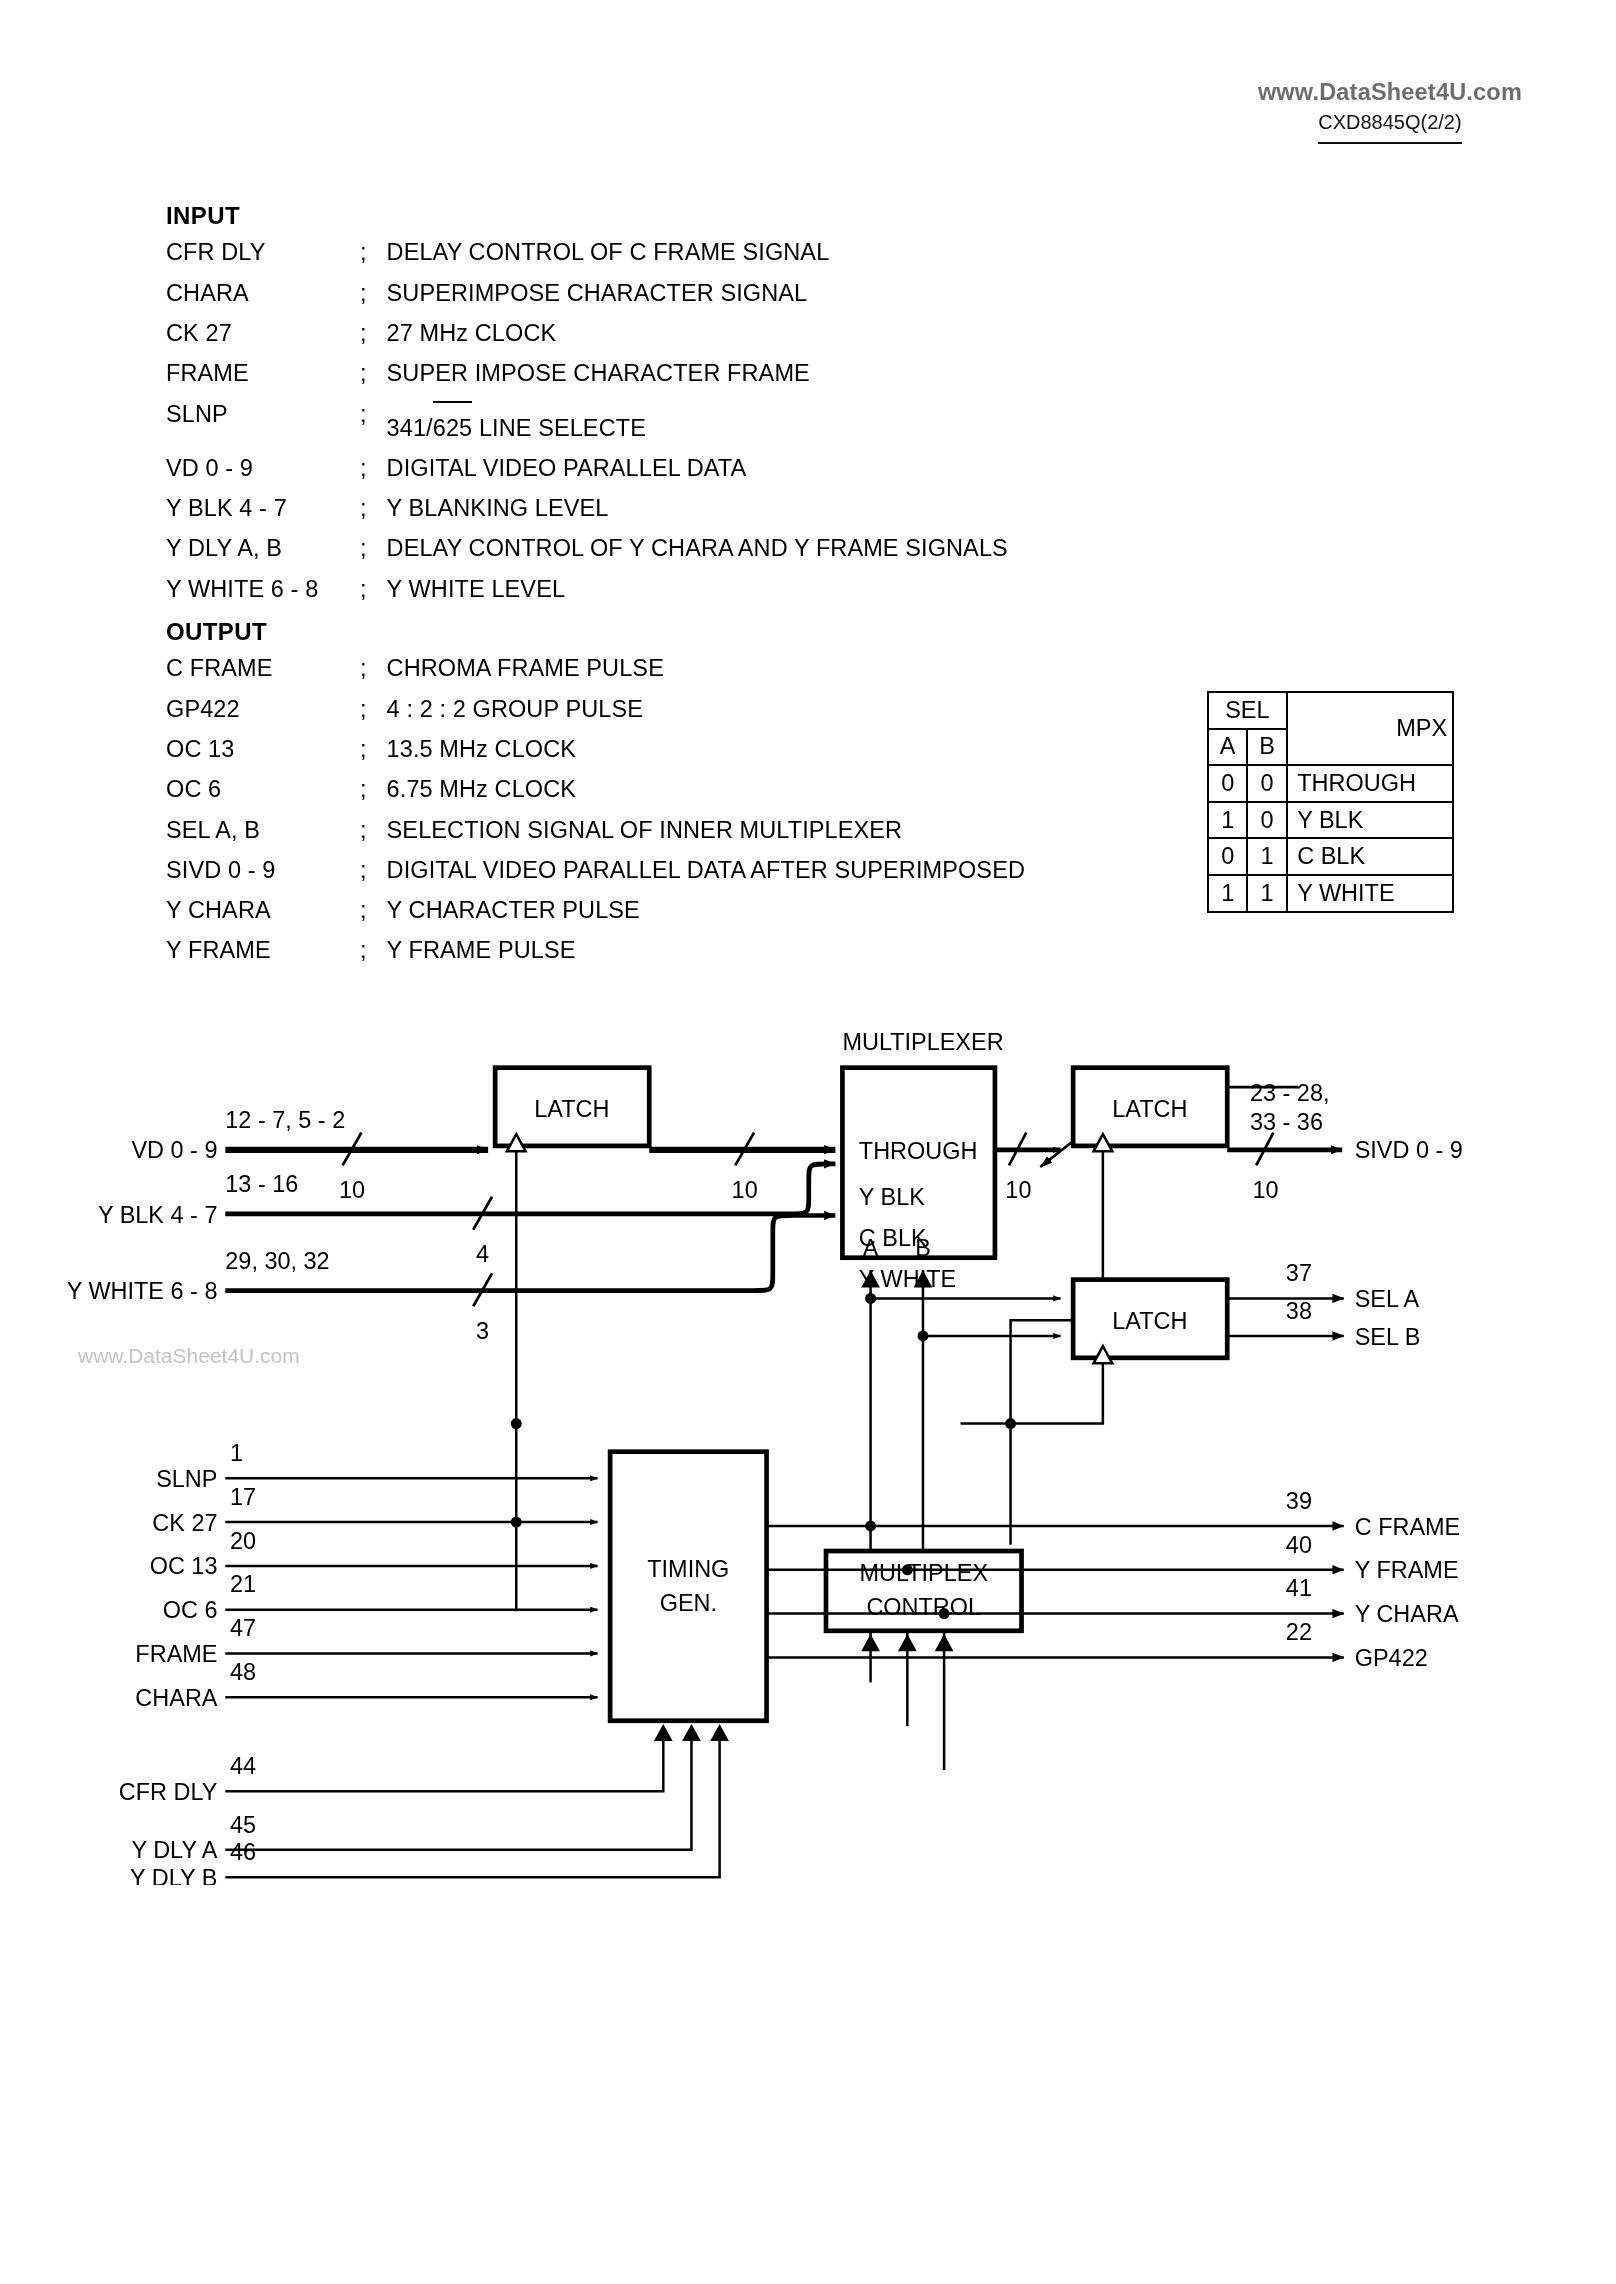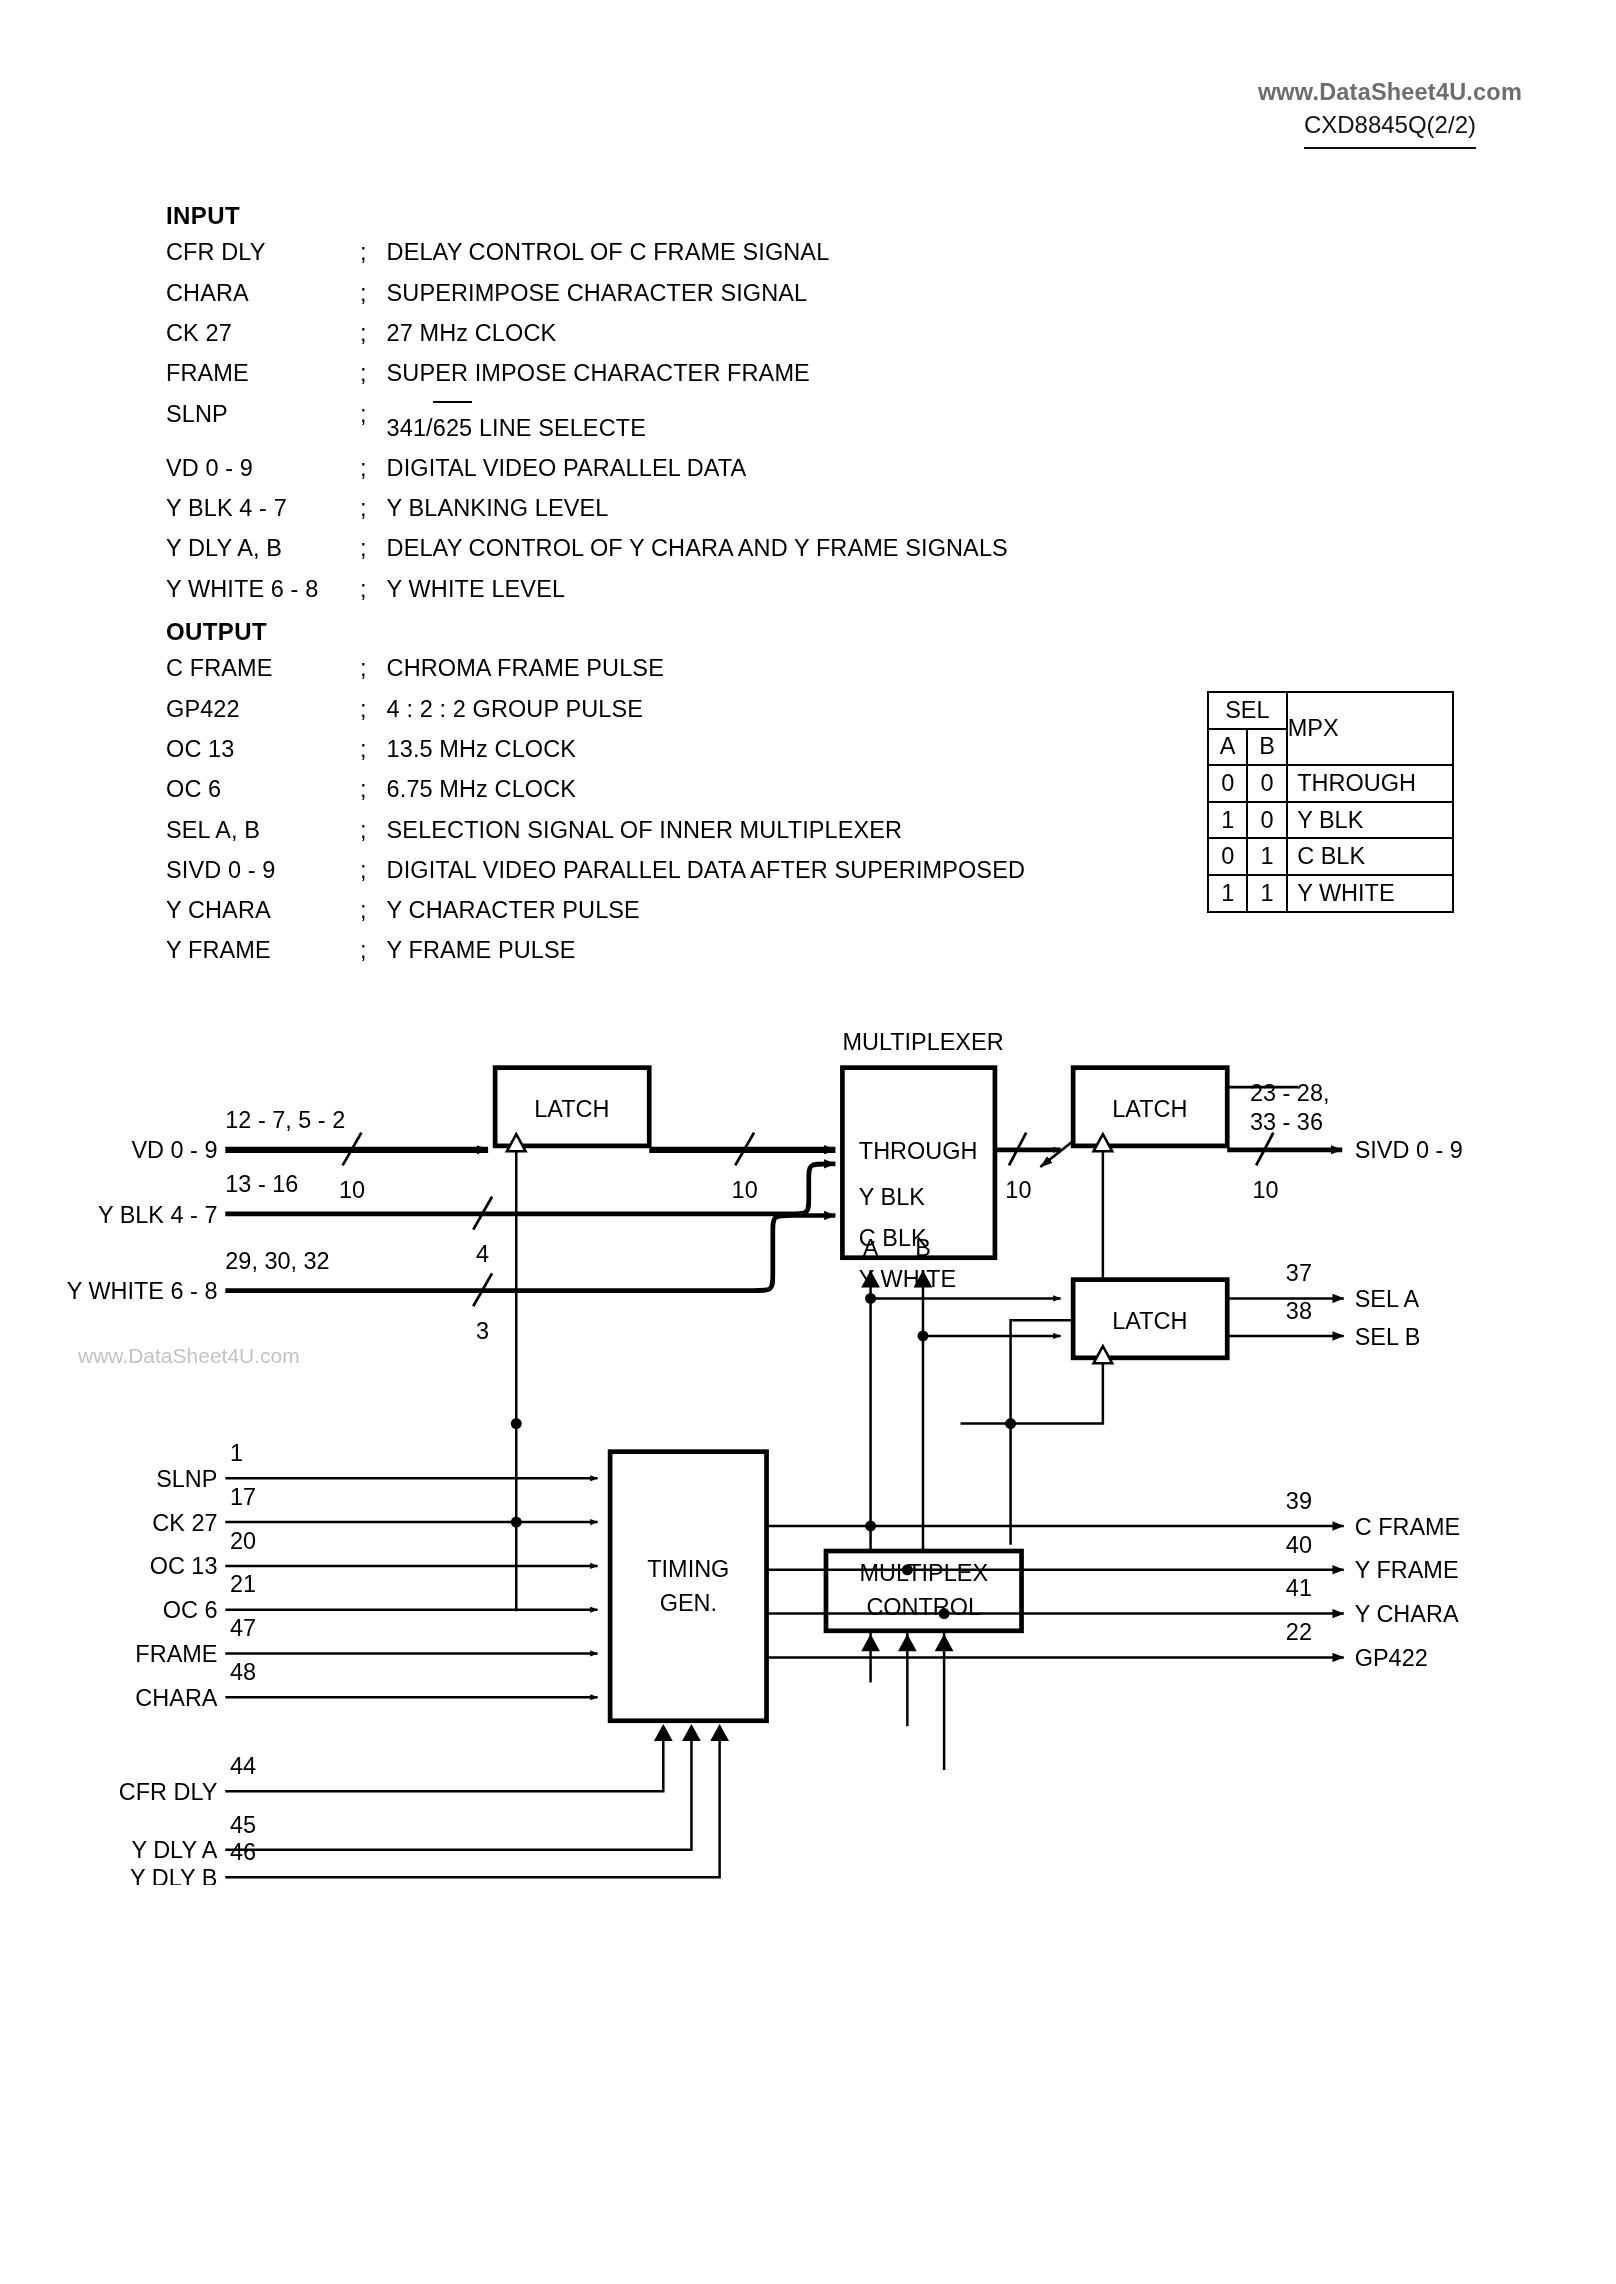--- a/index.html
+++ b/index.html
@@ -31,21 +31,21 @@
     line-height: 1.25;
   }
   #wm-top {
     font-size: 23.5px;
     font-weight: bold;
     color: #6d6d6d;
     letter-spacing: 0.2px;
     white-space: nowrap;
   }
   #part-number {
-    font-size: 24px;
+    font-size: 20px;
     color: #111111;
     border-bottom: 2.3px solid #111111;
     display: inline-block;
     padding-bottom: 7px;
     margin-top: 3.1px;
     white-space: nowrap;
   }
 
   
   .section-title {
@@ -78,21 +78,21 @@
   #mpx-truth-table td {
     border: 2.3px solid #000;
     font-size: 23.5px;
     text-align: center;
     height: 33px;
     padding: 0.8px 4.7px;
     white-space: nowrap;
   }
   #mpx-truth-table td.bitcell { width: 28px; }
   #mpx-truth-table td.mpxcell { text-align: left; padding-left: 9.4px; width: 150px; }
-  #mpx-truth-table td.mpxhead { text-align: left; padding-left: 0; }
+  #mpx-truth-table td.mpxhead { text-align: right; padding-left: 0; }
 
   
   #diagram {
     position: absolute;
     left: 0;
     top: 1009px;
     width: 1616px;
     height: 876px;
   }
   #diagram svg { display: block; }

